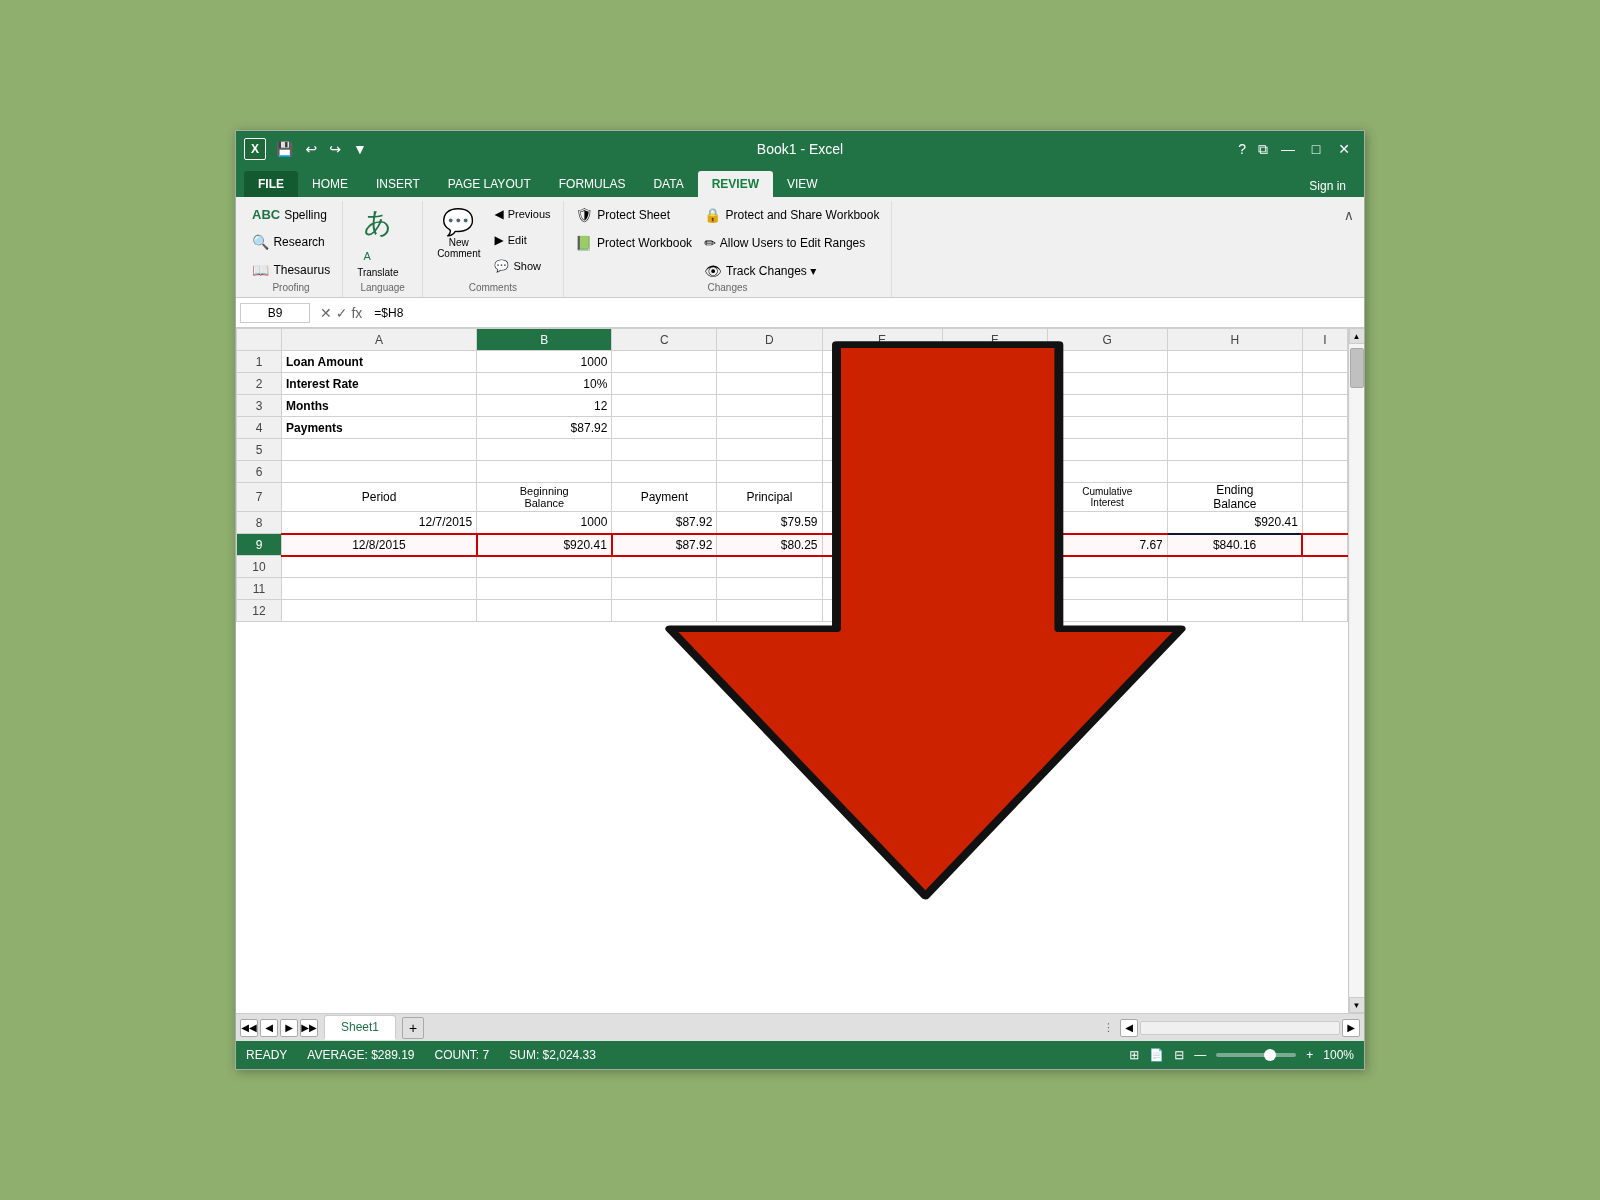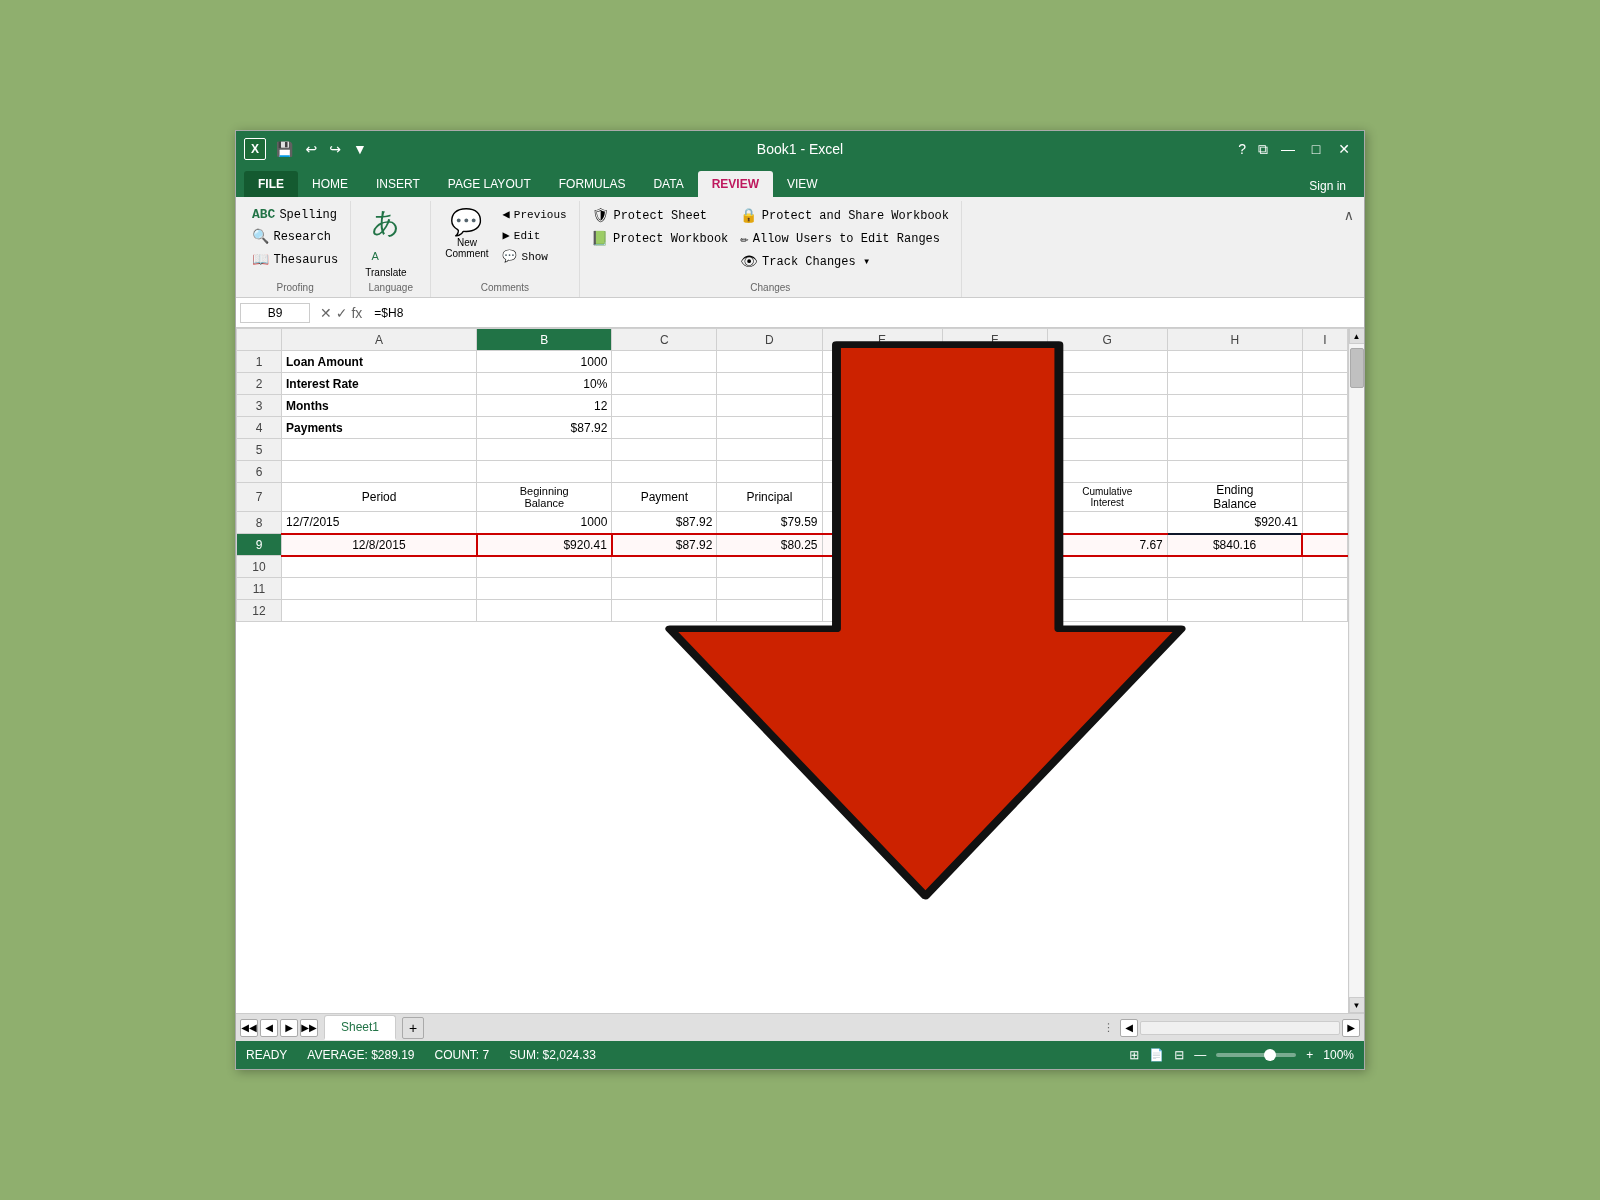--- a/index.html
+++ b/index.html
@@ -101,21 +101,21 @@
       font-size: 12px;
       cursor: pointer;
       color: #fff;
       border-radius: 3px 3px 0 0;
       height: 26px;
       display: flex;
       align-items: center;
     }
     .ribbon-tab.active {
       background: #f0f0f0;
-      color: #be185d;
+      color: #15803d;
       font-weight: 600;
     }
     .ribbon-tab.file-tab {
       background: #145a30;
       color: #fff;
       font-weight: bold;
     }
     .sign-in-btn {
       margin-left: auto;
       color: #fff;
@@ -179,22 +179,21 @@
       align-items: center;
       gap: 4px;
       padding: 2px 4px;
       cursor: pointer;
       border-radius: 2px;
       font-size: 12px;
     }
     .ribbon-small-col {
       display: flex;
       flex-direction: column;
-      gap: 2px;
-      font-family: Liberation Mono, monospace;
+      gap: 8px;
     }
     .ribbon-btn-icon {
       font-size: 14px;
     }
     
     .formula-bar {
       background: #fff;
       border-bottom: 1px solid #ccc;
       display: flex;
       align-items: center;
@@ -694,21 +693,21 @@
               <td style="text-align:center;">Principal</td>
               <td style="text-align:center;">Interest</td>
               <td style="text-align:center; font-size:10px;">Cumulative<br>Principal</td>
               <td style="text-align:center; font-size:10px;">Cumulative<br>Interest</td>
               <td style="text-align:center;">Ending<br>Balance</td>
               <td></td>
             </tr>
 
             <tr>
               <td class="row-header">8</td>
-              <td style="text-align:left;">12/7/2015</td>
+              <td style="text-align:right;">12/7/2015</td>
               <td style="text-align:right;">1000</td>
               <td style="text-align:right;">$87.92</td>
               <td style="text-align:right;">$79.59</td>
               <td style="text-align:right;">8.33</td>
               <td></td>
               <td></td>
               <td style="text-align:right;">$920.41</td>
               <td></td>
             </tr>
 

